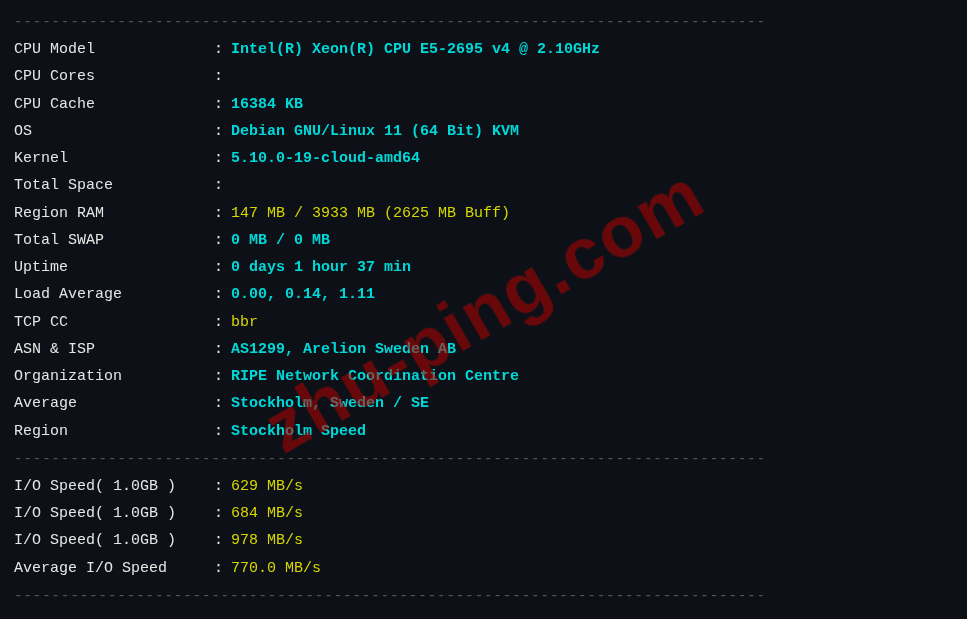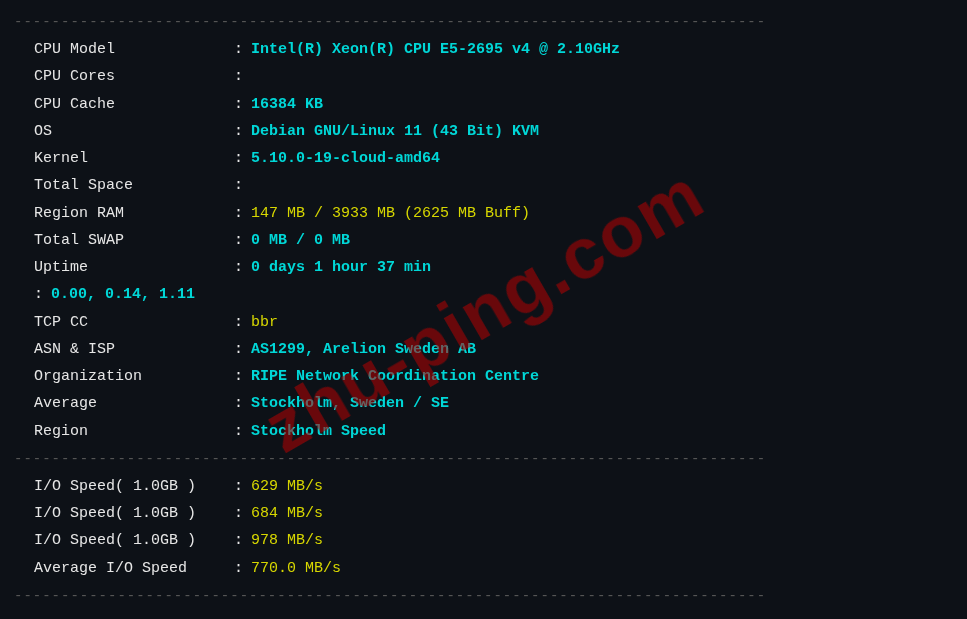--- a/index.html
+++ b/index.html
@@ -30,21 +30,20 @@
       margin: 6px 0;
       overflow: hidden;
       white-space: nowrap;
     }
 
     .info-row {
       display: flex;
       align-items: flex-start;
       padding: 2px 0;
       line-height: 1.55;
-      margin-left: 20px;
     }
 
     .label {
       color: #e6e6e6;
       min-width: 200px;
       flex-shrink: 0;
     }
 
     .colon {
       color: #e6e6e6;
@@ -100,21 +99,21 @@
         <span class="colon"> : </span>
       </div>
       <div class="info-row">
         <span class="label">CPU Cache</span>
         <span class="colon"> : </span>
         <span class="value-cyan">16384 KB</span>
       </div>
       <div class="info-row">
         <span class="label">OS</span>
         <span class="colon"> : </span>
-        <span class="value-cyan">Debian GNU/Linux 11 (43 Bit) KVM</span>
+        <span class="value-cyan">Debian GNU/Linux 11 (64 Bit) KVM</span>
       </div>
       <div class="info-row">
         <span class="label">Kernel</span>
         <span class="colon"> : </span>
         <span class="value-cyan">5.10.0-19-cloud-amd64</span>
       </div>
       <div class="info-row">
         <span class="label">Total Space</span>
         <span class="colon"> : </span>
       </div>
@@ -127,20 +126,21 @@
         <span class="label">Total SWAP</span>
         <span class="colon"> : </span>
         <span class="value-cyan">0 MB / 0 MB</span>
       </div>
       <div class="info-row">
         <span class="label">Uptime</span>
         <span class="colon"> : </span>
         <span class="value-cyan">0 days 1 hour 37 min</span>
       </div>
       <div class="info-row">
+        <span class="label">Load Average</span>
         <span class="colon"> : </span>
         <span class="value-cyan">0.00, 0.14, 1.11</span>
       </div>
       <div class="info-row">
         <span class="label">TCP CC</span>
         <span class="colon"> : </span>
         <span class="value-yellow">bbr</span>
       </div>
       <div class="info-row">
         <span class="label">ASN &amp; ISP</span>

